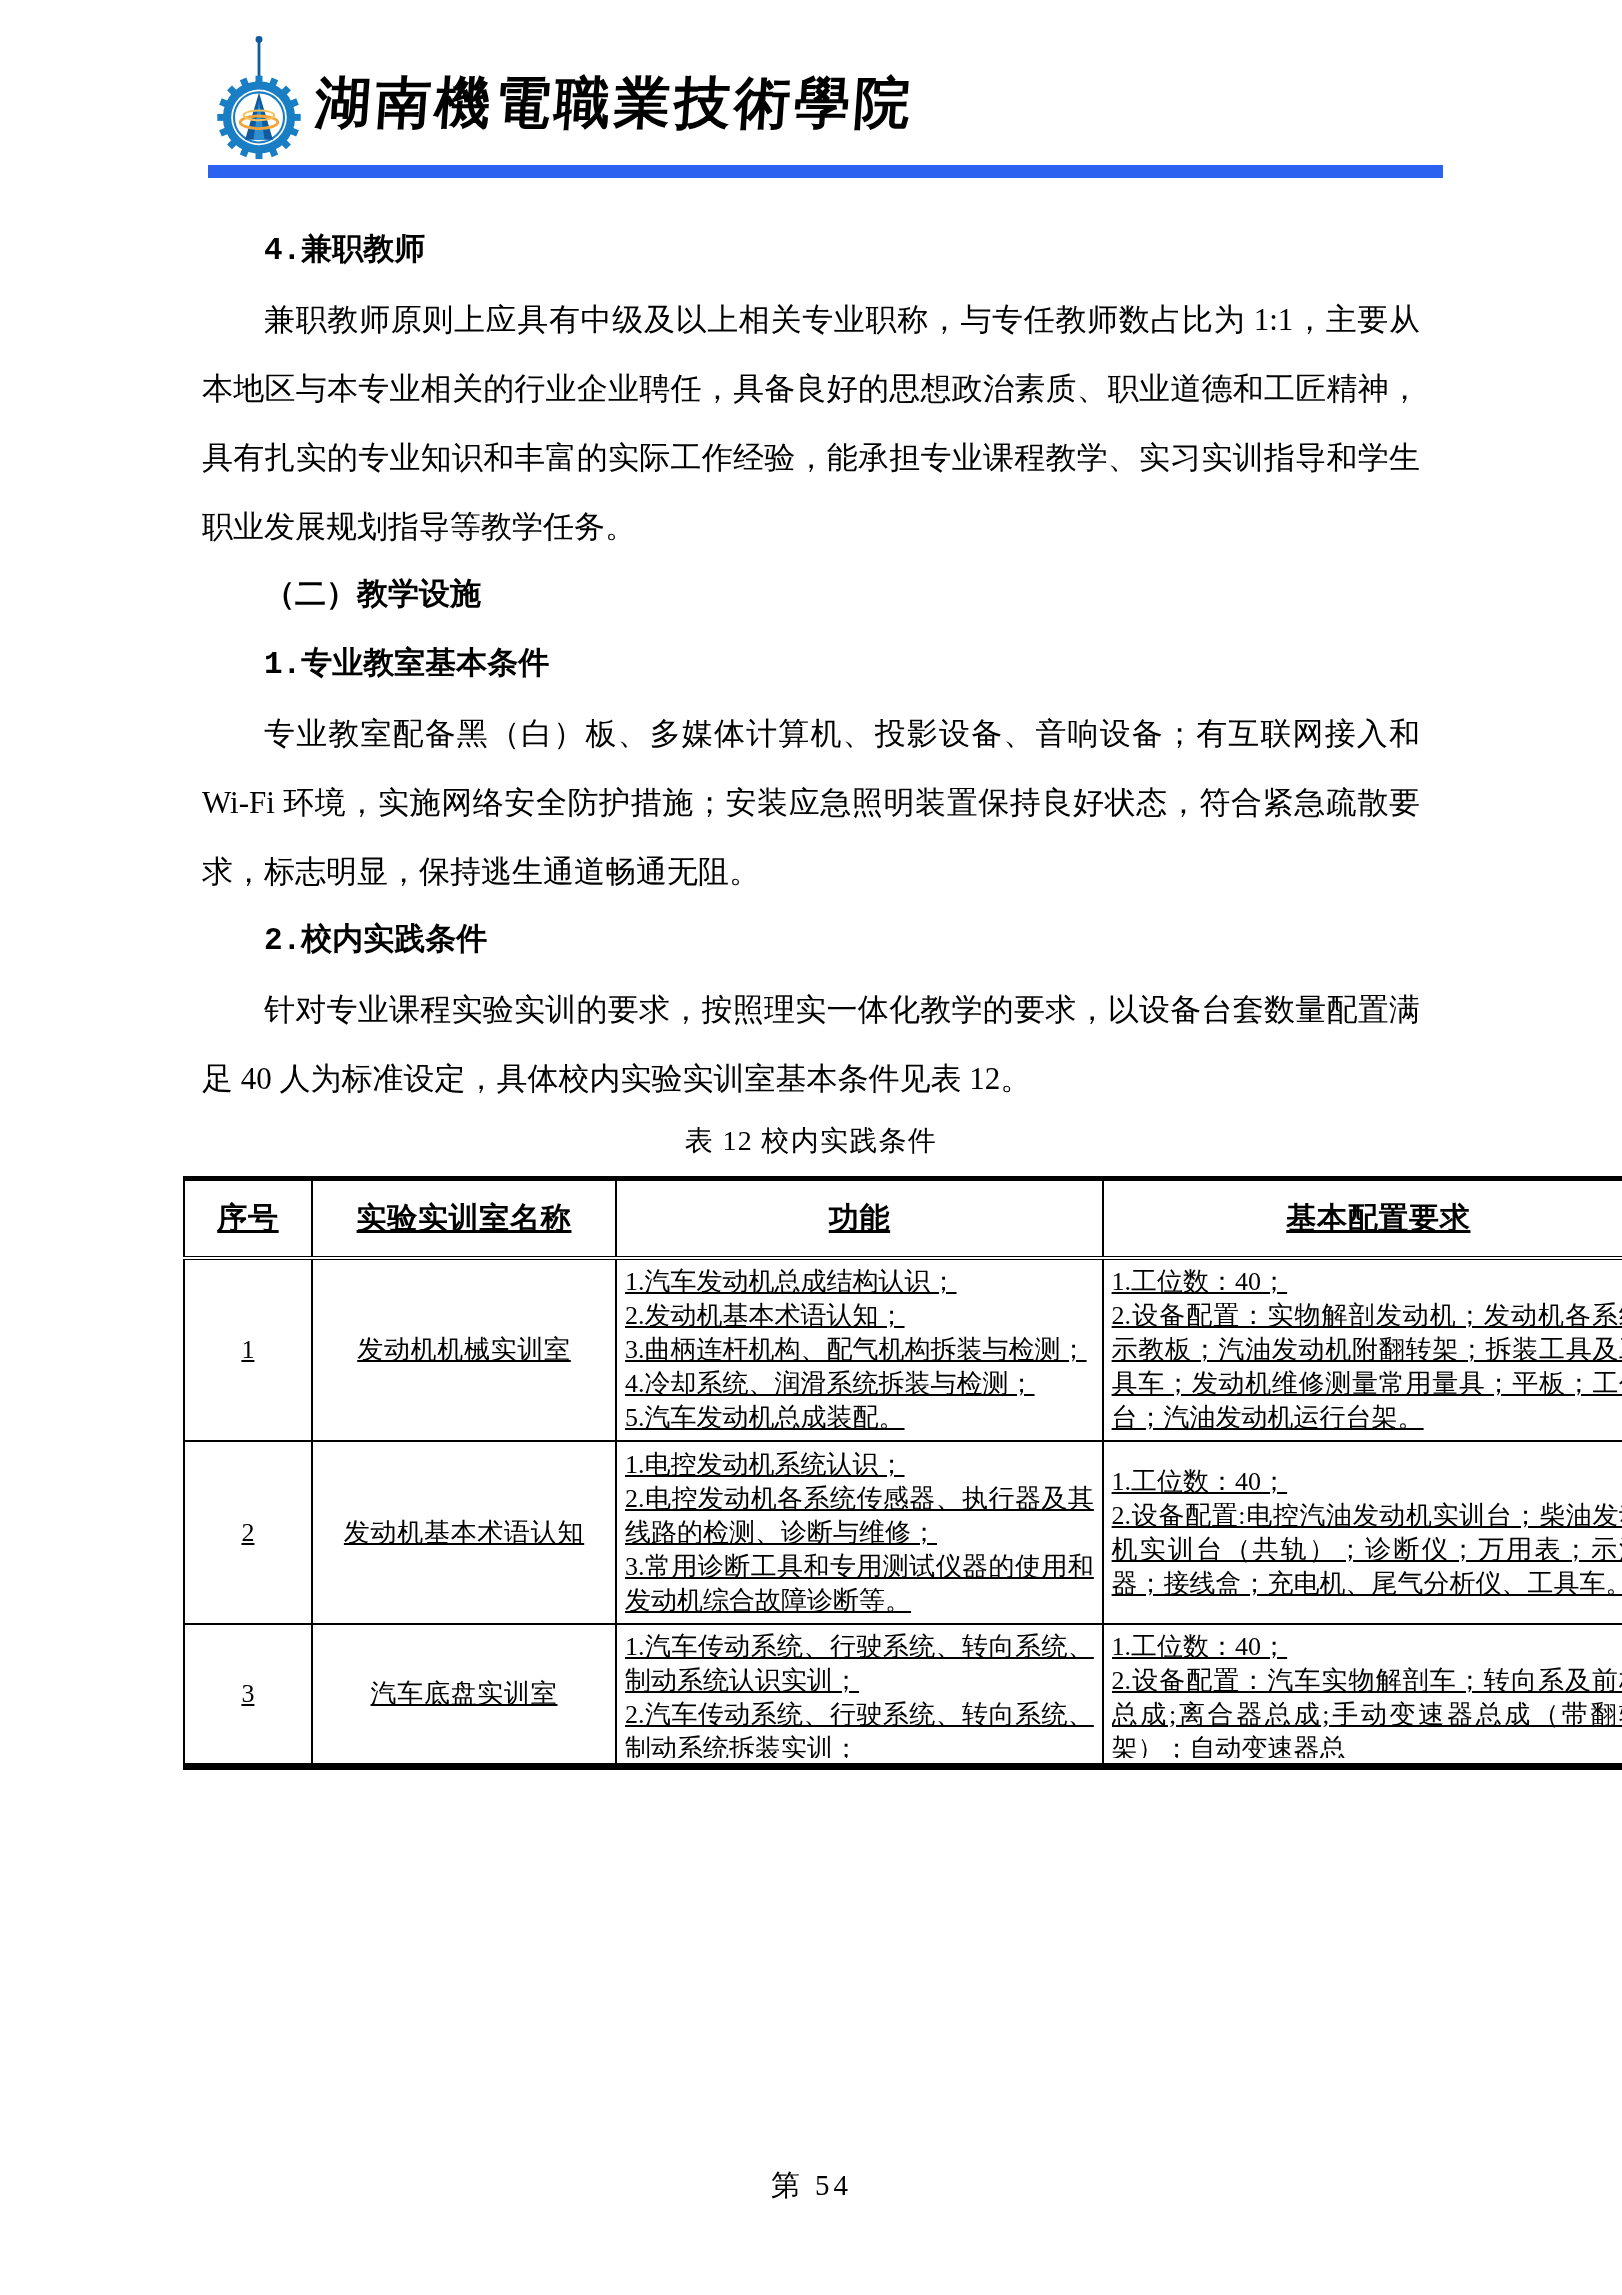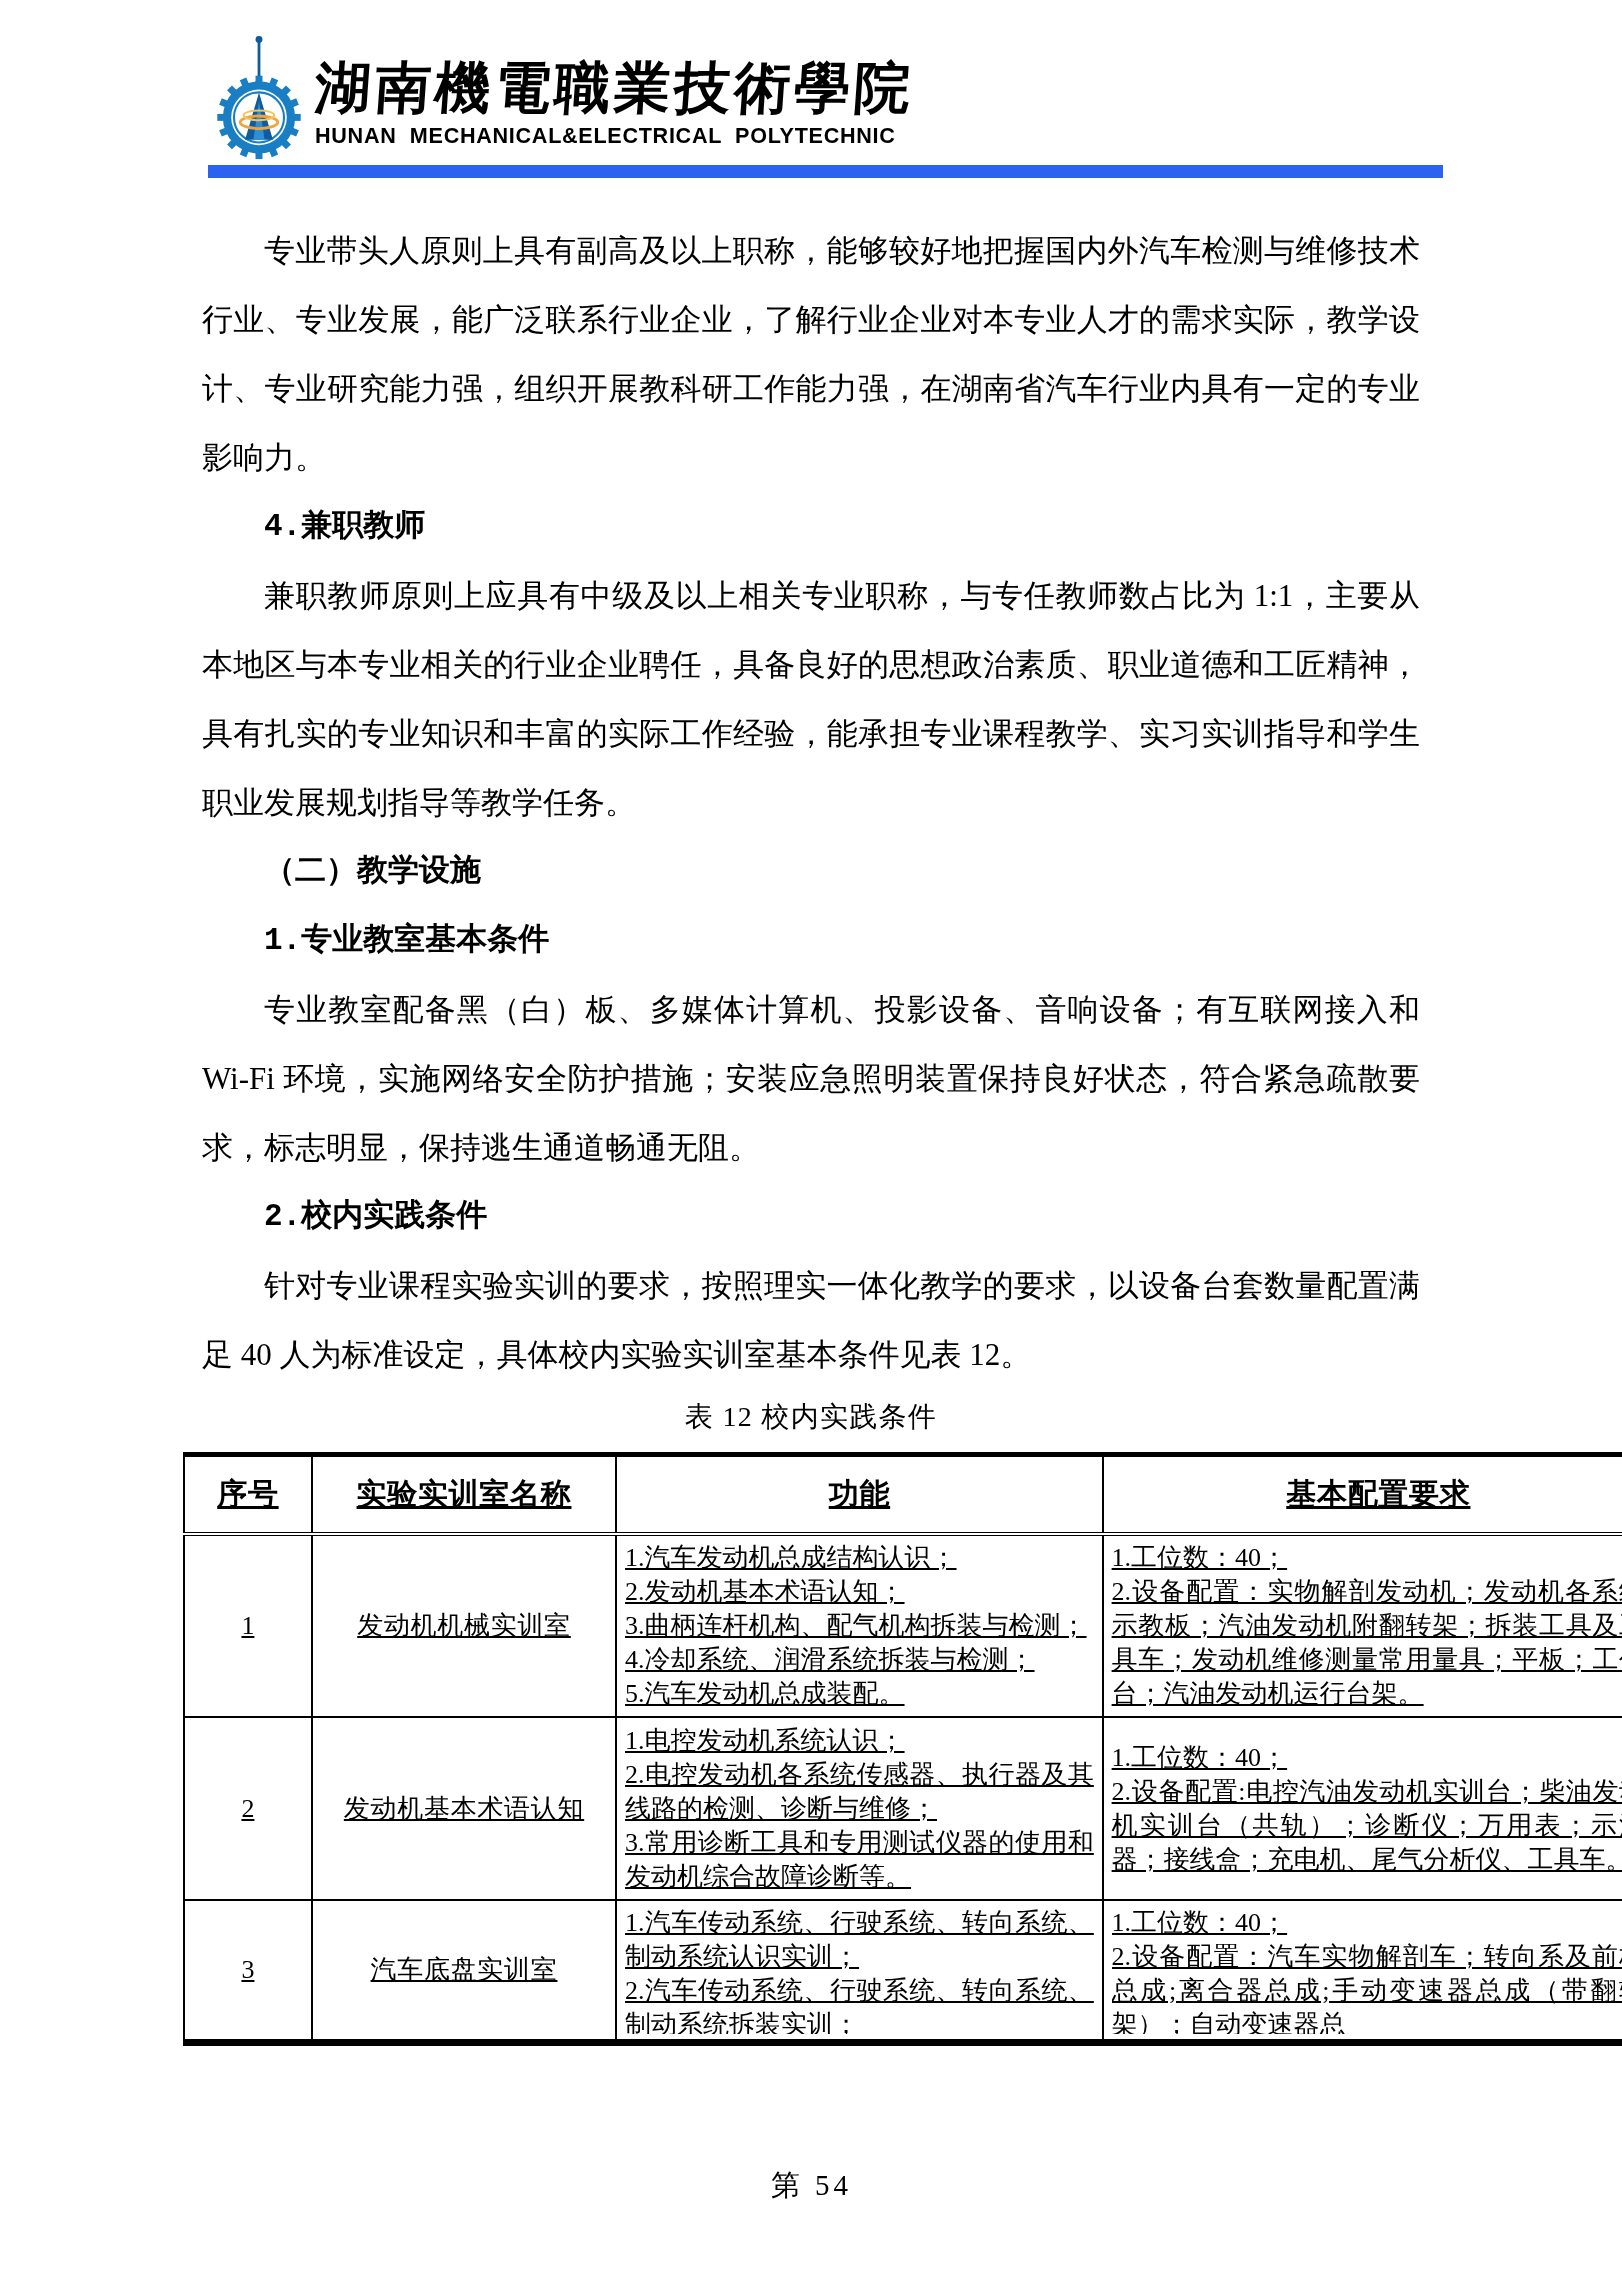--- a/index.html
+++ b/index.html
@@ -100,27 +100,25 @@
       <circle cx="60" cy="120" r="52" fill="#1a7ec4"></circle>
       <circle cx="60" cy="120" r="40" fill="#ffffff"></circle>
       <circle cx="60" cy="120" r="36" fill="none" stroke="#1a7ec4" stroke-width="3"></circle>
       <polygon points="60,84 80,152 40,152" fill="#0f5ba0"></polygon>
       <polygon points="60,96 68,152 52,152" fill="#2f8fd0"></polygon>
       <ellipse cx="60" cy="127" rx="27" ry="9" fill="none" stroke="#f0a43c" stroke-width="4"></ellipse>
       <ellipse cx="60" cy="117" rx="22" ry="7" fill="none" stroke="#f5c35e" stroke-width="3"></ellipse>
     </svg>
     <div class="logo-text">
       <div class="cn-name">湖南機電職業技術學院</div>
-      <div class="en-name">HUNAN  MECHANICAL&amp;ELECTRICAL  POLYTECHNIC</div>
     </div>
   </div>
   <div class="blue-rule"></div>
 
   <div class="content">
-    <p class="body-par">专业带头人原则上具有副高及以上职称，能够较好地把握国内外汽车检测与维修技术行业、专业发展，能广泛联系行业企业，了解行业企业对本专业人才的需求实际，教学设计、专业研究能力强，组织开展教科研工作能力强，在湖南省汽车行业内具有一定的专业影响力。</p>
     <h3 class="doc-heading">4.兼职教师</h3>
     <p class="body-par">兼职教师原则上应具有中级及以上相关专业职称，与专任教师数占比为 1:1，主要从本地区与本专业相关的行业企业聘任，具备良好的思想政治素质、职业道德和工匠精神，具有扎实的专业知识和丰富的实际工作经验，能承担专业课程教学、实习实训指导和学生职业发展规划指导等教学任务。</p>
     <h3 class="doc-heading">（二）教学设施</h3>
     <h3 class="doc-heading">1.专业教室基本条件</h3>
     <p class="body-par">专业教室配备黑（白）板、多媒体计算机、投影设备、音响设备；有互联网接入和 Wi-Fi 环境，实施网络安全防护措施；安装应急照明装置保持良好状态，符合紧急疏散要求，标志明显，保持逃生通道畅通无阻。</p>
     <h3 class="doc-heading">2.校内实践条件</h3>
     <p class="body-par">针对专业课程实验实训的要求，按照理实一体化教学的要求，以设备台套数量配置满足 40 人为标准设定，具体校内实验实训室基本条件见表 12。</p>
 
     <div class="table-caption">表 12 校内实践条件</div>
 

